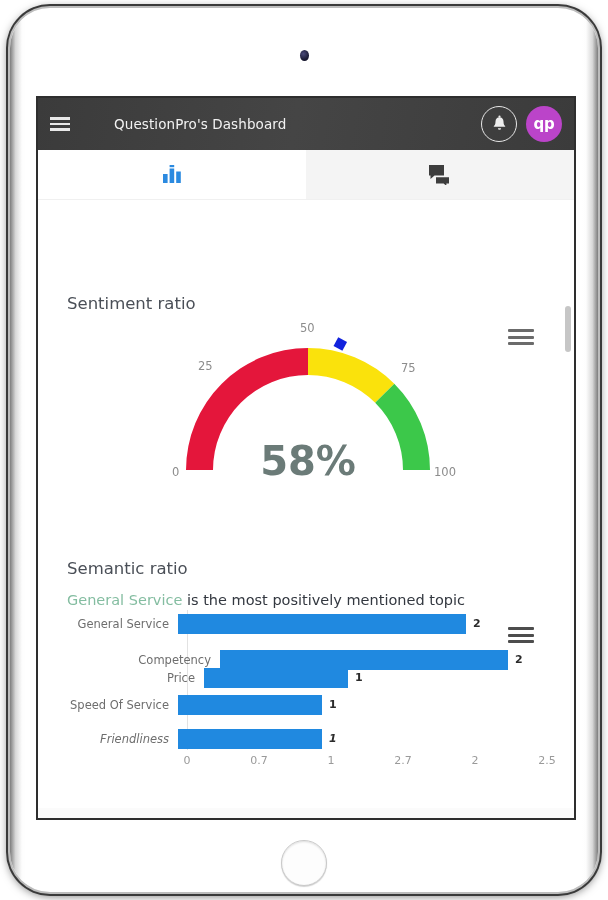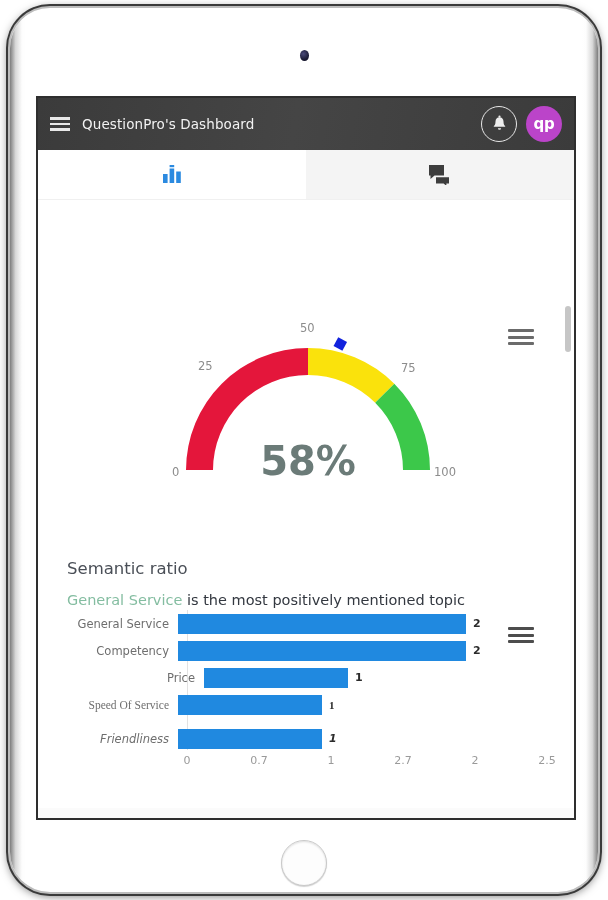--- a/index.html
+++ b/index.html
@@ -62,21 +62,21 @@
     background: linear-gradient(100deg, #3b3b3b 0%, #454545 48%, #3b3b3b 100%);
     display: flex; align-items: center;
   }
   #hamburger-button {
     width: 44px; height: 52px;
     display: flex; flex-direction: column; justify-content: center;
     align-items: center; gap: 3px; cursor: pointer;
   }
   #hamburger-button span { display:block; width: 20px; height: 2.5px; background: #e8e8e8; }
   #app-title {
-    color: #f2f2f2; font-size: 13.5px; letter-spacing: .1px; white-space: nowrap;
+    color: #f2f2f2; font-size: 13.5px; letter-spacing: .1px; white-space: nowrap; margin-left: 32px;
   }
   #header-actions {
     margin-left: auto; display: flex; align-items: center; gap: 9px;
     padding-right: 12px;
   }
   #notifications-button {
     width: 36px; height: 36px; border-radius: 50%;
     border: 1.6px solid #e6e6e6; display: flex;
     align-items: center; justify-content: center; cursor: pointer;
   }
@@ -206,20 +206,21 @@
         <svg width="24" height="21" viewBox="0 0 24 21">
           <path d="M1 1h15v10.5H6.5L2.5 15V11.5H1z" fill="#3d3d3d"></path>
           <path d="M8 13.2h13v6.2h-2.6v2.6l-2.8-2.6H8z" fill="#3d3d3d"></path>
         </svg>
       </div>
     </div>
 
     <div id="content-scroll">
 
       <div id="gauge-panel">
+        <div id="sentiment-ratio-title" class="section-title">Sentiment ratio</div>
 
         <div id="gauge-menu-button">
           <span></span>
             <span></span>
             <span></span>
         </div>
 
         <svg id="gauge-svg" width="300" height="190" viewBox="0 0 300 190">
 
           <path d="M 28 160 A 122 122 0 0 1 150 38 L 150 65 A 95 95 0 0 0 55 160 Z" fill="#e4163b"></path>
@@ -256,31 +257,31 @@
         </div>
 
         <div id="bar-chart">
           <div id="bar-axis-line"></div>
           <div id="bar-rows">
               <div class="bar-row" style="top: 0px;">
                 <div class="bar-cat-label">General Service</div>
                 <div class="bar-fill" style="width: 288px; background: rgb(32, 137, 224);"></div>
                 <div class="bar-value">2</div>
               </div>
-              <div class="bar-row" style="top: 27px;">
+              <div class="bar-row" style="top: 36px; padding-left: 42px;">
                 <div class="bar-cat-label">Competency</div>
                 <div class="bar-fill" style="width: 288px; background: rgb(32, 137, 224);"></div>
                 <div class="bar-value">2</div>
               </div>
               <div class="bar-row" style="top: 54px; padding-left: 26px;">
                 <div class="bar-cat-label">Price</div>
                 <div class="bar-fill" style="width: 144px; background: rgb(32, 137, 224);"></div>
                 <div class="bar-value">1</div>
               </div>
-              <div class="bar-row" style="top: 81px; font-family: Liberation Serif, serif;">
+              <div class="bar-row" style="top: 81px;">
                 <div class="bar-cat-label">Speed Of Service</div>
                 <div class="bar-fill" style="width: 144px; background: rgb(32, 137, 224);"></div>
                 <div class="bar-value">1</div>
               </div>
               <div class="bar-row" style="top: 115px; font-style: italic;">
                 <div class="bar-cat-label">Friendliness</div>
                 <div class="bar-fill" style="width: 144px; background: rgb(32, 137, 224);"></div>
                 <div class="bar-value">1</div>
               </div>
             </div>

